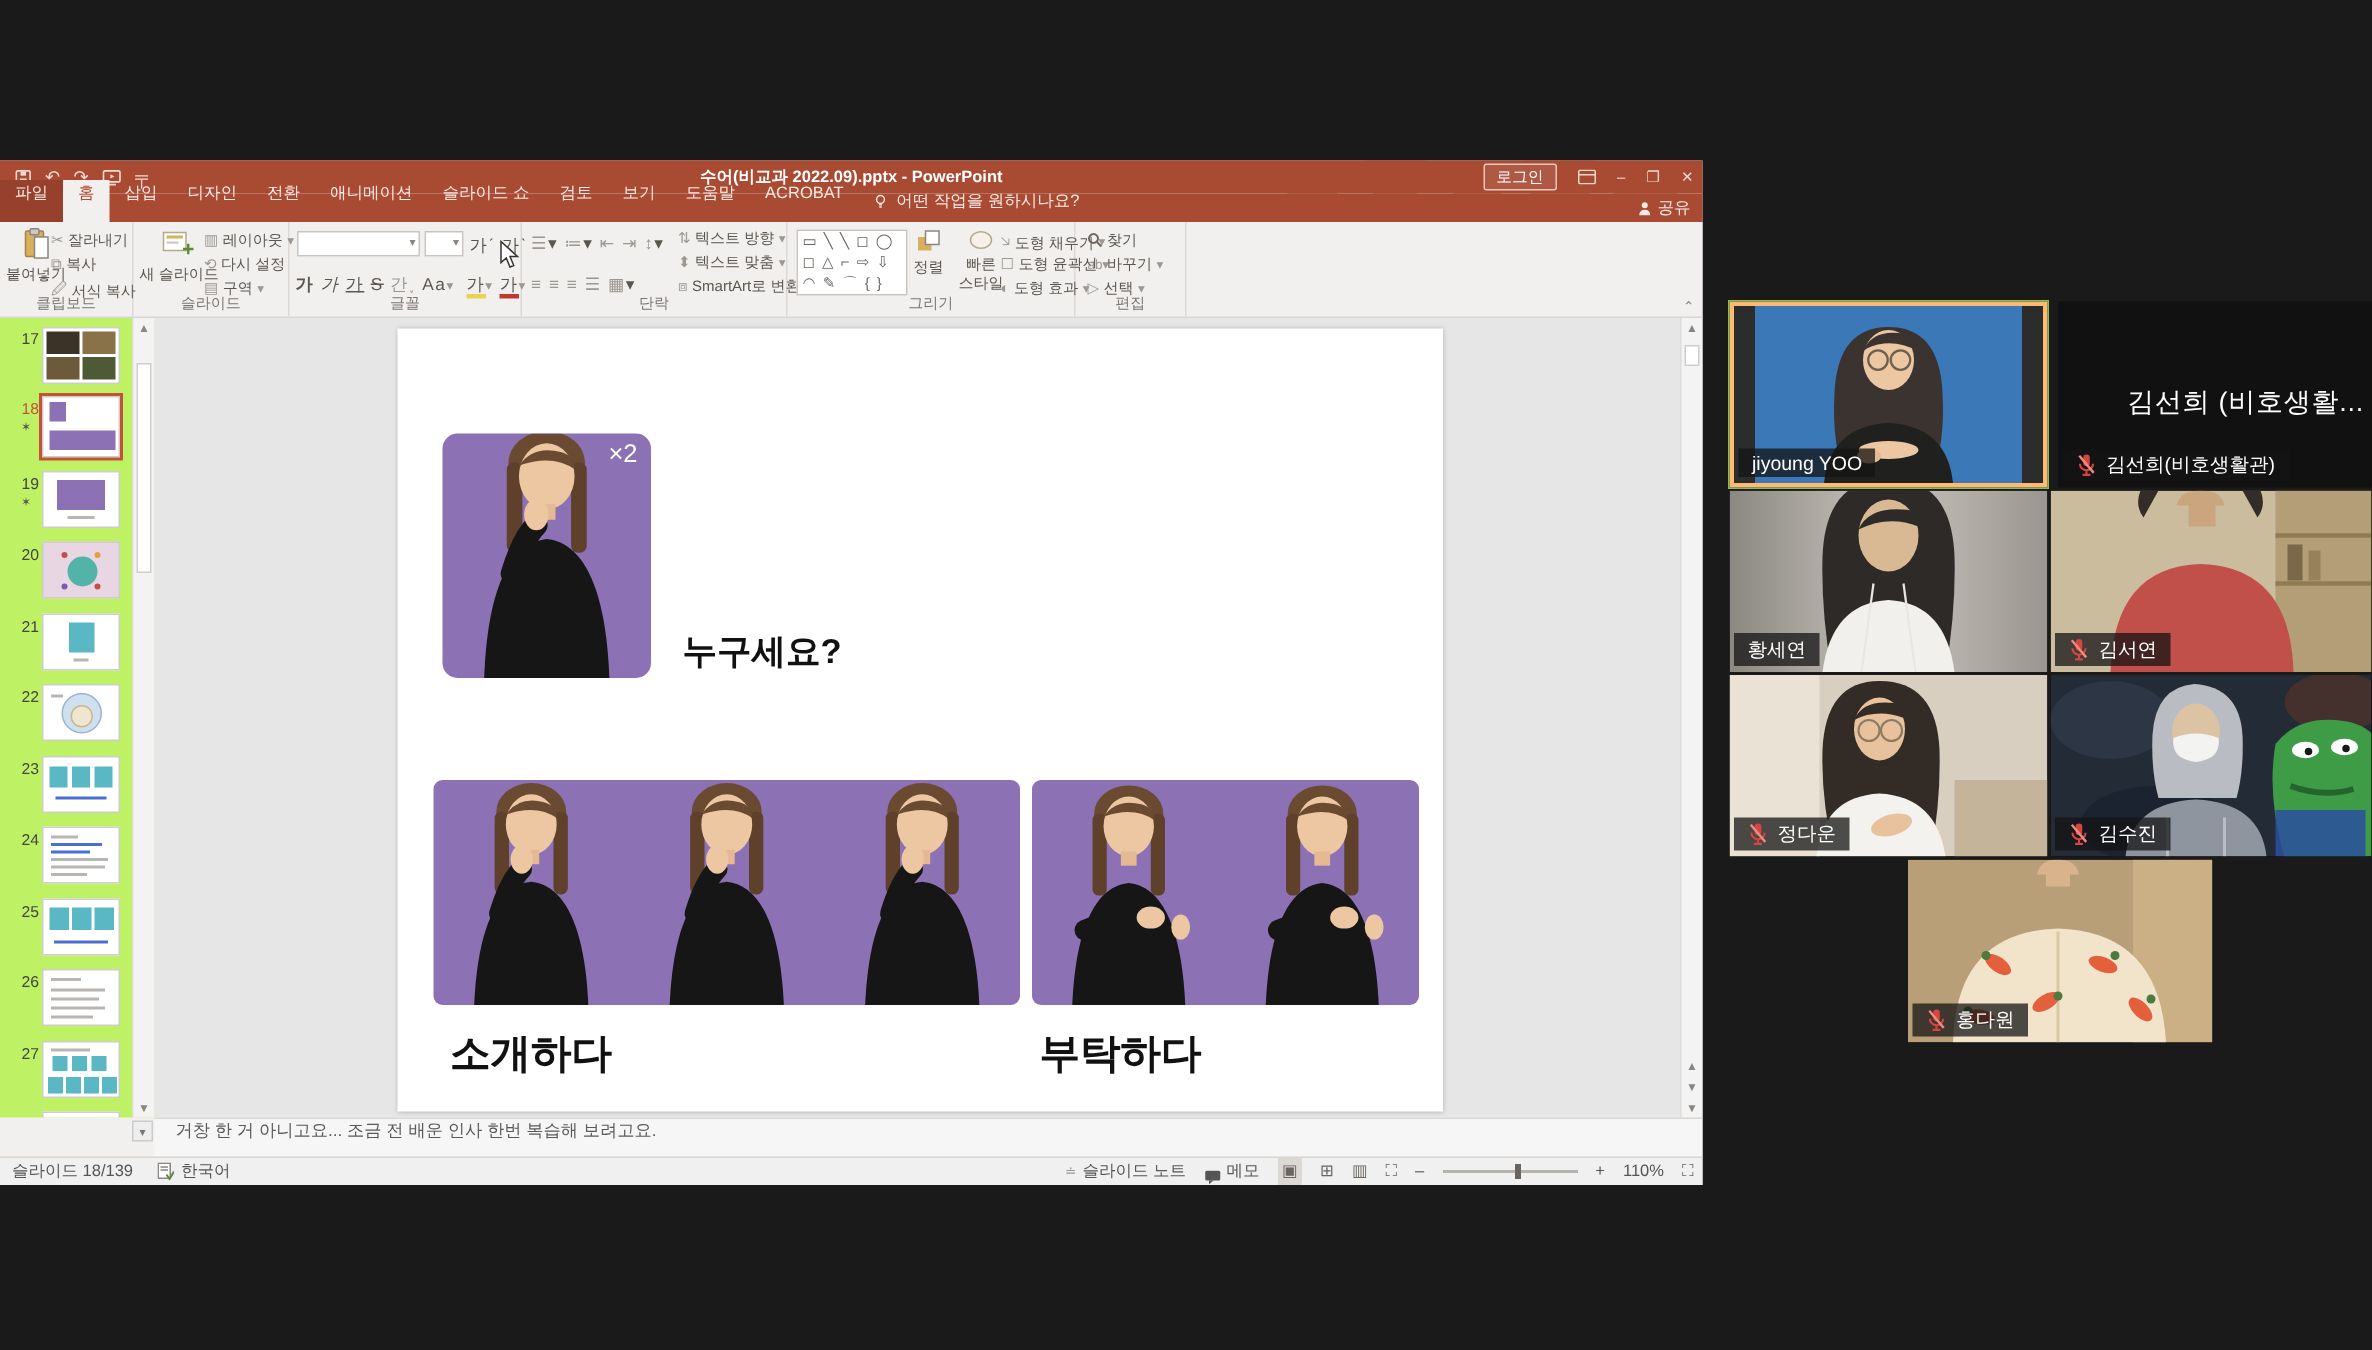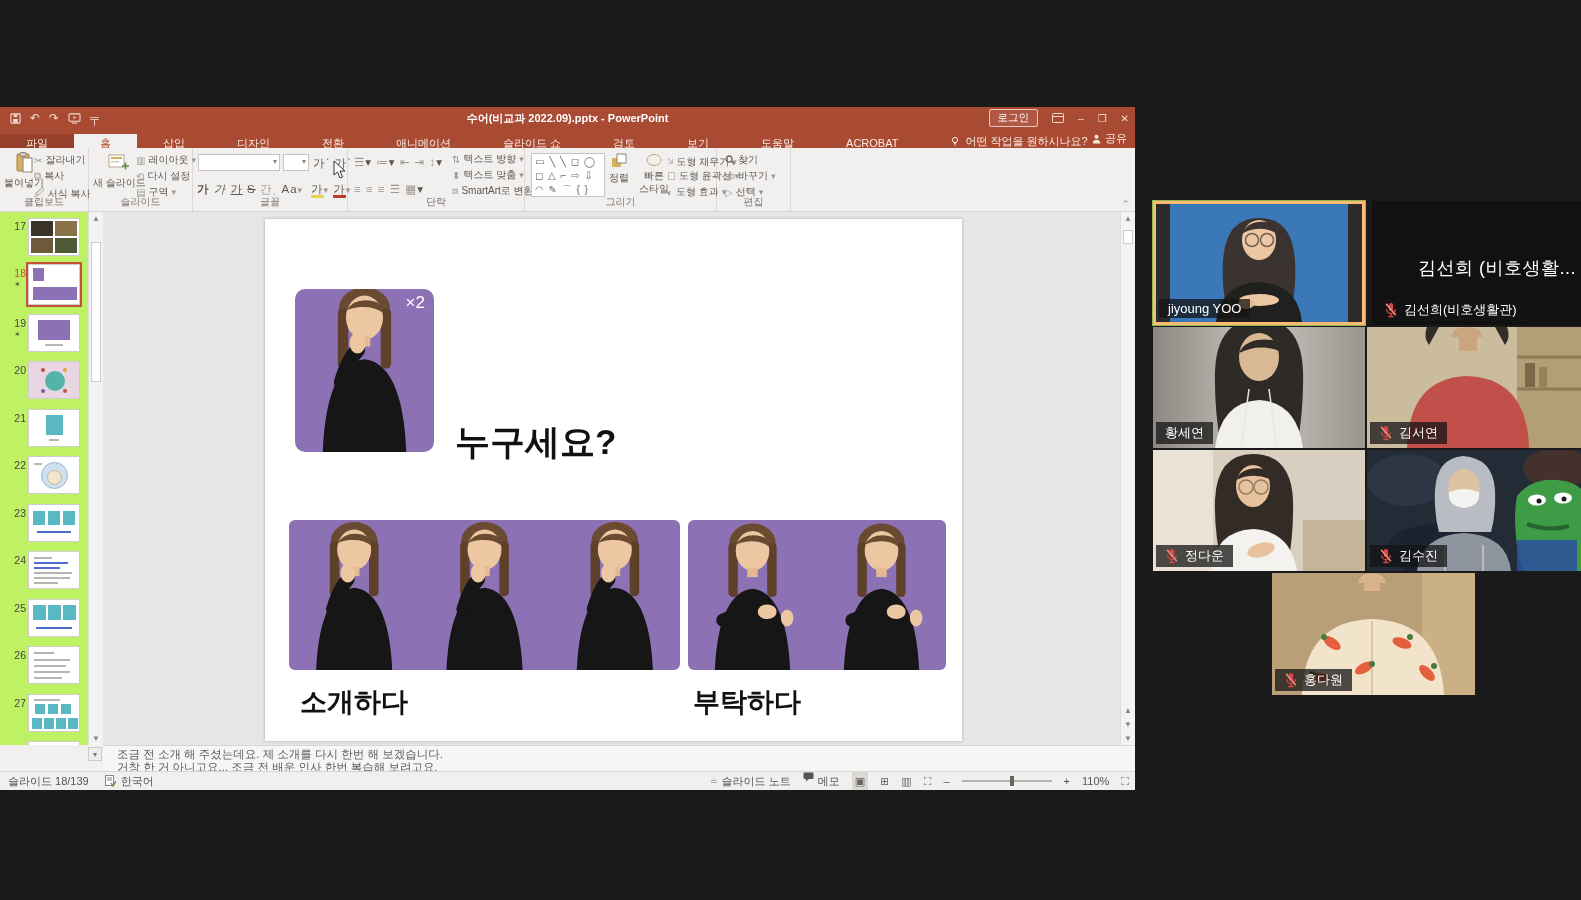--- a/index.html
+++ b/index.html
@@ -21,21 +21,21 @@
   }
   .qat { position:absolute; left:10px; top:0; height:22px; display:flex; align-items:center; gap:9px; color:#f3d9d0; }
   .qat .g { font-size:12px; line-height:22px; }
   .win-title { position:absolute; left:0; right:0; top:0; height:22px; text-align:center; color:#fff;
     font-size:11px; line-height:22px;font-weight:bold; }
   .tb-right { position:absolute; right:6px; top:0; height:22px; display:flex; align-items:center; gap:14px; color:#f0d8cf; }
   .login-btn { border:1px solid #e9c9bd; color:#fff; font-size:10.5px; padding:1px 8px; border-radius:2px; background:rgba(255,255,255,.08); }
   .winctl { font-size:10px; color:#f0d8cf; }
 
   .tabrow { position:absolute; left:0; top:22px; width:1135px; height:19px; background:#a94a33; display:flex; align-items:flex-end; }
-  .tab { color:#fbeae4; font-size:11px; padding:3px 26px 3px; height:14px; line-height:13px; white-space:nowrap; }
+  .tab { color:#fbeae4; font-size:11px; padding:3px 10px 3px; height:28px; line-height:13px; white-space:nowrap; }
   .tab.file { background:#97402c; }
   .tab.active { background:#f2f0ef; color:#b5492f; }
   .tab.search { display:flex; align-items:center; gap:5px; }
   .share { position:absolute; right:8px; bottom:2px; color:#fbeae4; font-size:11px; display:flex; gap:4px; align-items:center; }
 
   .ribbon { position:absolute; left:0; top:41px; width:1135px; height:64px; background:#f2f0ef; border-bottom:1px solid #d9d5d2; }
   .rgroup { position:absolute; top:0; height:63px; border-right:1px solid #ddd8d5; }
   .glabel { position:absolute; bottom:2px; left:0; right:0; text-align:center; color:#7c7672; font-size:10px; }
   .big-btn { position:absolute; display:flex; flex-direction:column; align-items:center; color:#5c5650; font-size:10px; gap:2px; }
   .small-cmd { position:absolute; color:#5c5650; font-size:10px; display:flex; align-items:center; gap:3px; white-space:nowrap; }
@@ -60,21 +60,21 @@
   .mini-purple { background:#8c72b5; position:absolute; }
   .mini-teal { background:#59b8c4; position:absolute; }
   .mini-line { background:#b9b5b1; position:absolute; height:2px; }
   .mini-line.blue { background:#4a6fd0; }
 
   
   .canvas { position:absolute; left:103px; top:105px; width:1017px; height:533px; background:#e6e6e6; }
   .slide { position:absolute; left:162px; top:7px; width:697px; height:522px; background:#fff; box-shadow:0 0 3px rgba(0,0,0,.25); }
   .pbox { position:absolute; background:#8c72b5; border-radius:10px; overflow:hidden; }
   .x2 { position:absolute; right:9px; top:4px; color:#fff; font-size:17px; }
-  .slide-q { position:absolute; color:#111; font-weight:bold; font-size:35px; }
+  .slide-q { position:absolute; color:#111; font-weight:bold; font-size:23px; }
   .slide-cap { position:absolute; color:#111; font-weight:bold; font-size:27px; }
   .vscroll { position:absolute; left:1120px; top:105px; width:15px; height:533px; background:#f3f3f3; border-left:1px solid #ddd; }
   .vscroll .thumbbar { position:absolute; left:2px; width:10px; background:#fff; border:1px solid #cfcccc; }
   .collapse-ribbon { position:absolute; left:1122px; top:92px; font-size:9px; color:#8a857f; }
 
   
   .notes { position:absolute; left:103px; top:638px; width:1032px; height:26px; background:#f6f6f6; border-top:1px solid #d9d5d2;
     overflow:hidden; color:#5a5a5a; font-size:11.5px; line-height:13px; padding:2px 0 0 14px; }
   .notes-collapse { position:absolute; left:88px; top:640px; width:14px; height:14px; background:#eee; border:1px solid #ccc;
     color:#777; font-size:8px; text-align:center; line-height:13px; }
@@ -493,21 +493,20 @@
     <div class="vscroll">
       <span class="arrbtn" style="top:2px">▲</span>
       <div class="thumbbar" style="top:18px;height:14px"></div>
       <span class="arrbtn" style="bottom:30px">▲</span>
       <span class="arrbtn" style="bottom:16px">▼</span>
       <span class="arrbtn" style="bottom:2px">▼</span>
     </div>
 
     <div class="notes-collapse">▾</div>
     <div class="notes">
-      <div>조금 전 소개 해 주셨는데요. 제 소개를 다시 한번 해 보겠습니다.</div>
       <div>거창 한 거 아니고요... 조금 전 배운 인사 한번 복습해 보려고요.</div>
     </div>
 
     <div class="statusbar">
       <div class="sb-left">
         <span>슬라이드 18/139</span>
         <span style="display:flex;gap:5px;align-items:center">
           <svg width="11" height="12" viewBox="0 0 11 12">
             <rect x="0.5" y="0.5" width="8" height="10" fill="#fff" stroke="#8a857f"></rect>
             <line x1="2" y1="3" x2="7" y2="3" stroke="#8a857f"></line>
@@ -515,21 +514,21 @@
             <path d="M6,8 l2,3 3,-5" stroke="#5c8a3a" fill="none" stroke-width="1.3"></path>
           </svg>
           <span>한국어</span>
         </span>
       </div>
       <div class="sb-right">
         <span style="display:flex;gap:4px;align-items:center">
           <span class="dim tiny">≐</span>
           <span>슬라이드 노트</span>
         </span>
-        <span style="display:flex;gap:4px;align-items:flex-start">
+        <span style="display:flex;gap:4px;align-items:flex-end">
           <svg width="11" height="10" viewBox="0 0 11 10">
             <rect x="0.5" y="0.5" width="10" height="6.5" rx="1" fill="#555"></rect>
             <path d="M3,7 L3,9.5 L6,7 Z" fill="#555"></path>
           </svg>
           <span>메모</span>
         </span>
         <span class="viewbtn active">▣</span>
         <span class="viewbtn">⊞</span>
         <span class="viewbtn">▥</span>
         <span class="viewbtn">⛶</span>

